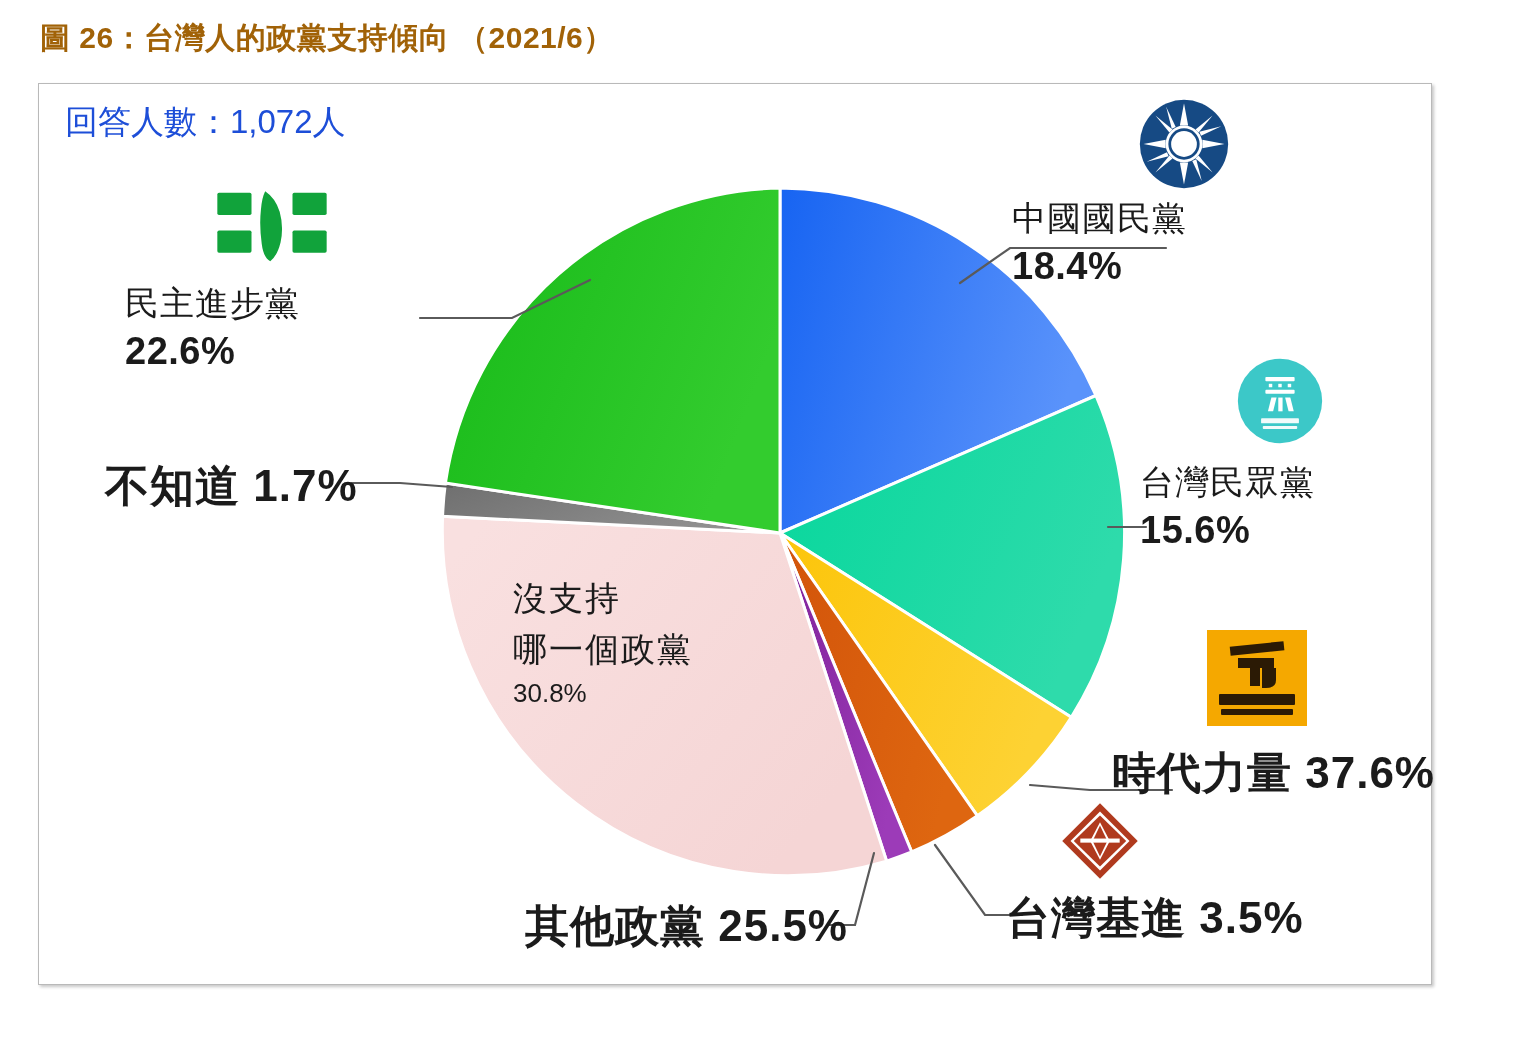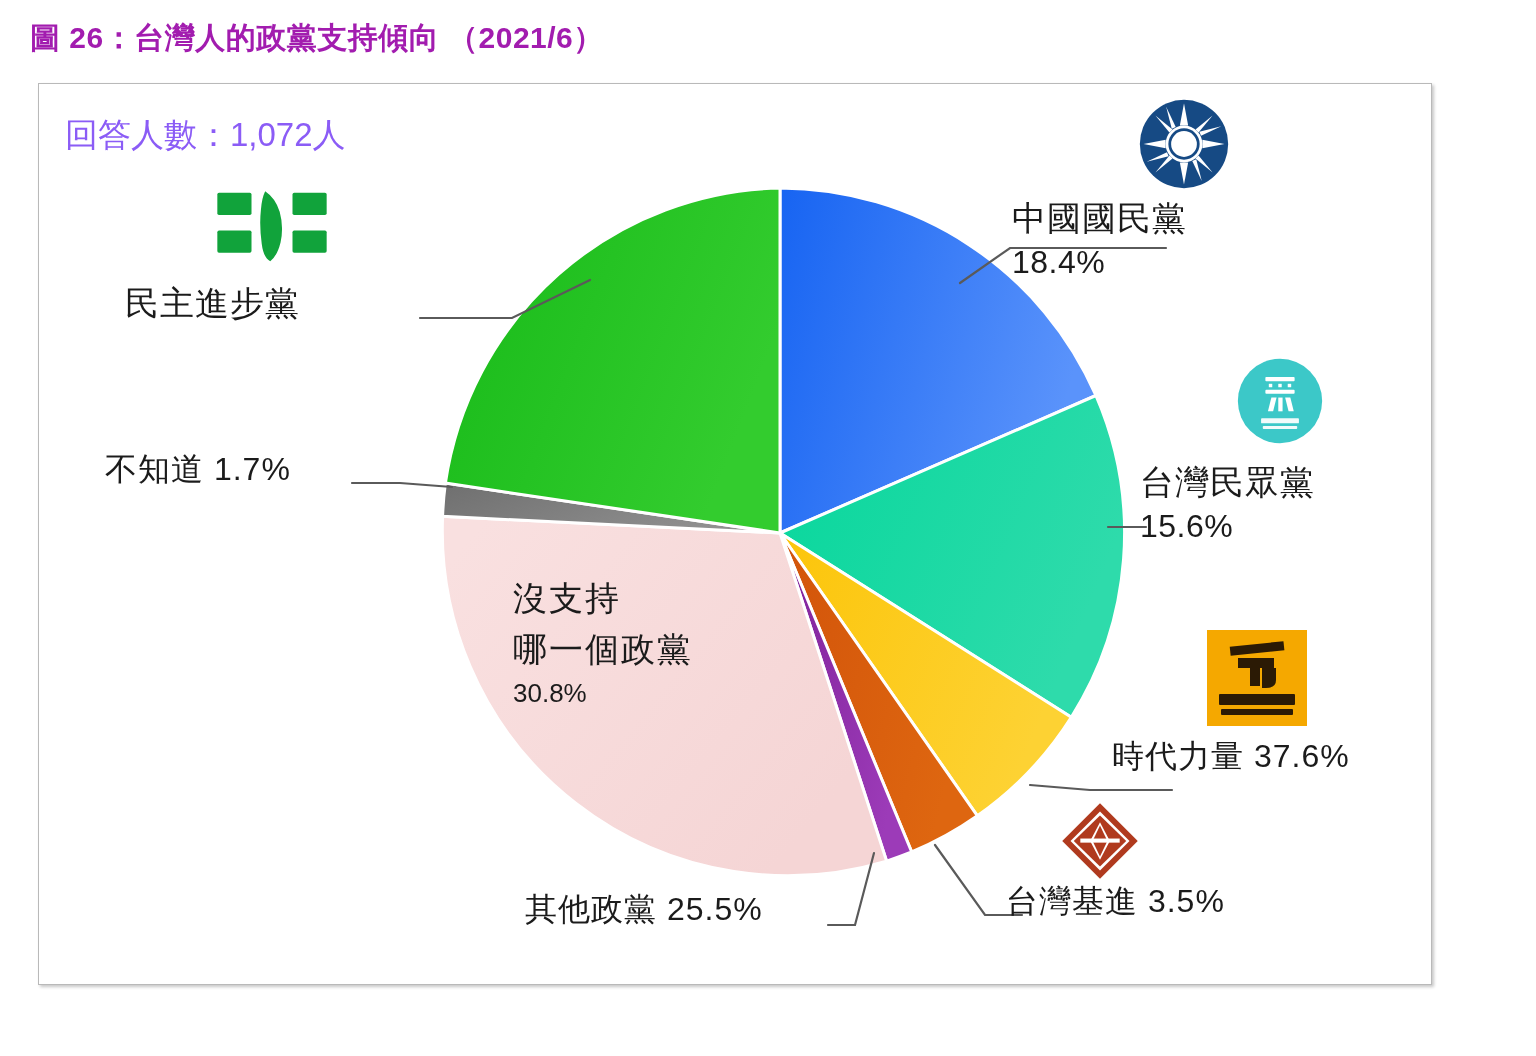--- a/index.html
+++ b/index.html
@@ -11,25 +11,25 @@
     width: 1536px;
     height: 1056px;
     font-family: "Liberation Sans", "DejaVu Sans", sans-serif;
     position: relative;
     overflow: hidden;
   }
 
   
   #figure-title {
     position: absolute;
-    left: 30px;
+    left: 40px;
     top: 18px;
     font-size: 30px;
     font-weight: bold;
-    color: #a21caf;
+    color: #a16207;
     letter-spacing: 0.5px;
     white-space: nowrap;
   }
 
   
   #chart-frame {
     position: absolute;
     left: 38px;
     top: 83px;
     width: 1394px;
@@ -37,24 +37,24 @@
     background: #ffffff;
     border: 1px solid #b9b9b9;
     box-shadow: 2px 2px 3px rgba(0,0,0,0.22);
     box-sizing: border-box;
   }
 
   
   #respondent-count {
     position: absolute;
     left: 65px;
-    top: 113px;
+    top: 100px;
     font-size: 33px;
     font-weight: 500;
-    color: #8b5cf6;
+    color: #1d4ed8;
     white-space: nowrap;
   }
 
   
   #pie-svg {
     position: absolute;
     left: 0;
     top: 0;
     width: 1536px;
     height: 1056px;
@@ -68,29 +68,30 @@
     color: #1b1b1b;
     white-space: nowrap;
   }
   .label-name {
     font-size: 34px;
     font-weight: 500;
     line-height: 1.18;
     letter-spacing: 1px;
   }
   .label-pct {
-    font-size: 32px;
-    font-weight: 400;
+    font-size: 38px;
+    font-weight: 700;
     line-height: 1.5;
     letter-spacing: 0.5px;
   }
   .label-inline {
-    font-size: 32px;
-    font-weight: 400;
+    font-size: 44px;
+    font-weight: 700;
     letter-spacing: 1px;
+    margin-top: 9px;
   }
 
   
   #label-kmt     { left: 1012px; top: 198px; width: 340px; }
   #label-tpp     { left: 1140px; top: 462px; width: 320px; }
   #label-npp     { left: 1112px; top: 735px; width: 330px; }
   #label-tsp     { left: 1006px;  top: 880px; width: 340px; }
   #label-other   { left: 525px;  top: 888px; width: 320px; }
   #label-dpp     { left: 125px;  top: 283px; width: 330px; }
   #label-unknown { left: 105px;  top: 448px; width: 290px; }
@@ -214,20 +215,21 @@
 <div class="label-block" id="label-tsp">
   <div class="label-inline">台灣基進 3.5%</div>
 </div>
 
 <div class="label-block" id="label-other">
   <div class="label-inline">其他政黨 25.5%</div>
 </div>
 
 <div class="label-block" id="label-dpp">
   <div class="label-name">民主進步黨</div>
+  <div class="label-pct">22.6%</div>
 </div>
 
 <div class="label-block" id="label-unknown">
   <div class="label-inline">不知道 1.7%</div>
 </div>
 
 <div id="label-nosupport">
   <div class="nl">沒支持</div>
   <div class="nl">哪一個政黨</div>
   <div class="np">30.8%</div>

